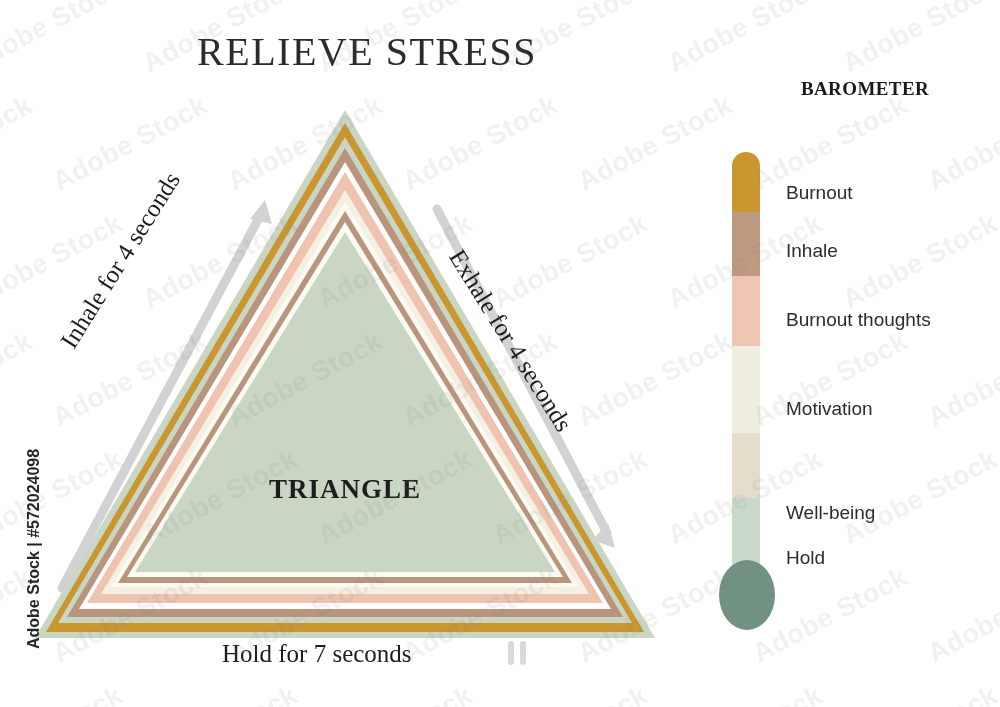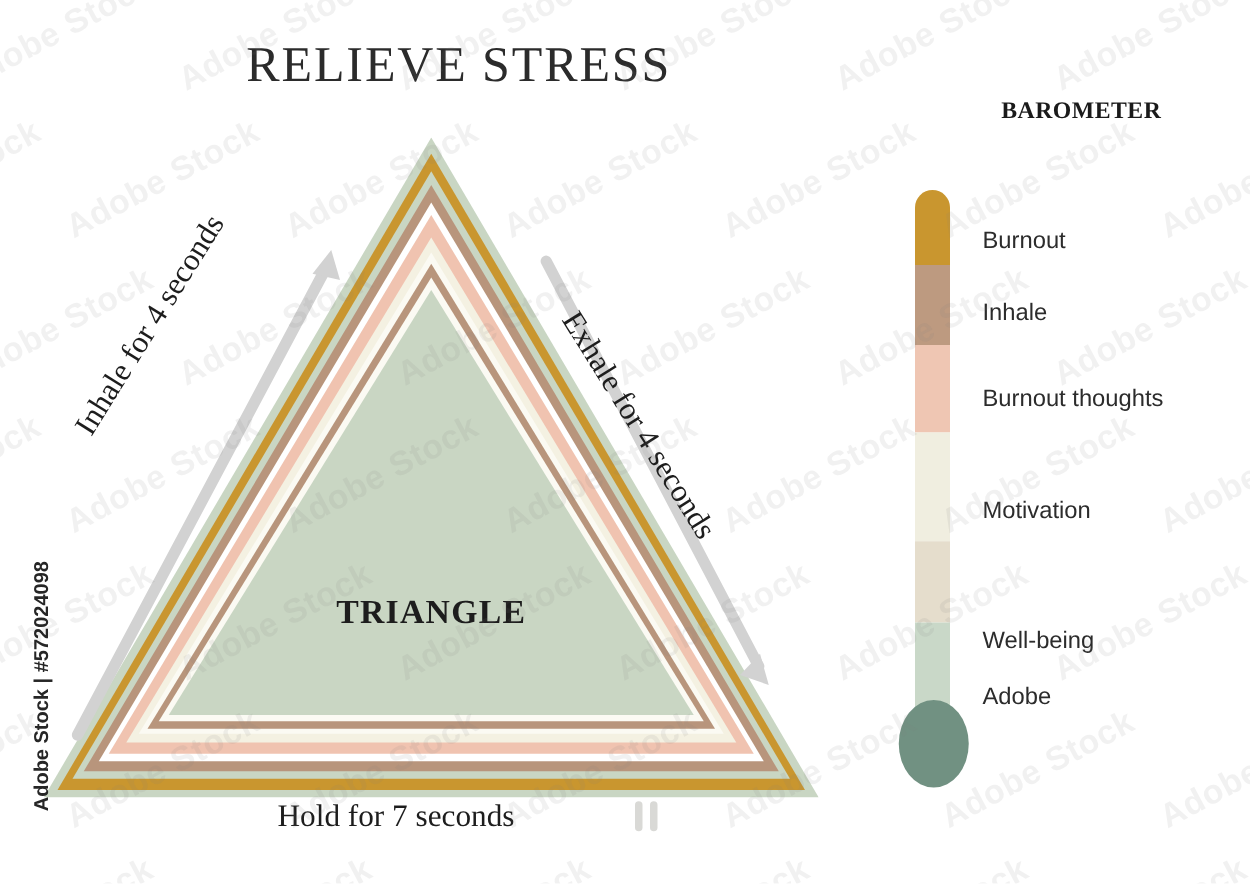--- a/index.html
+++ b/index.html
@@ -270,21 +270,21 @@
       <div class="seg" style="height: 65px; background: rgb(229, 221, 204);"></div>
       <div class="seg" style="height: 74px; background: rgb(201, 216, 200);"></div>
     </div>
   <div class="bulb"></div>
   <div class="baro-labels" id="baro-labels">
       <div class="baro-label" style="top: 30px;">Burnout</div>
       <div class="baro-label" style="top: 88px;">Inhale</div>
       <div class="baro-label" style="top: 157px;">Burnout thoughts</div>
       <div class="baro-label" style="top: 246px; text-align: right;">Motivation</div>
       <div class="baro-label" style="top: 350px;">Well-being</div>
-      <div class="baro-label" style="top: 395px;">Adobe</div>
+      <div class="baro-label" style="top: 395px;">Hold</div>
     </div>
 
   <div class="wm-layer" id="wm-layer">
       <div class="wm" style="left: -40px; top: 10px;">Adobe Stock</div>
       <div class="wm" style="left: 135px; top: 10px;">Adobe Stock</div>
       <div class="wm" style="left: 310px; top: 10px;">Adobe Stock</div>
       <div class="wm" style="left: 485px; top: 10px;">Adobe Stock</div>
       <div class="wm" style="left: 660px; top: 10px;">Adobe Stock</div>
       <div class="wm" style="left: 835px; top: 10px;">Adobe Stock</div>
       <div class="wm" style="left: -130px; top: 128px;">Adobe Stock</div>

